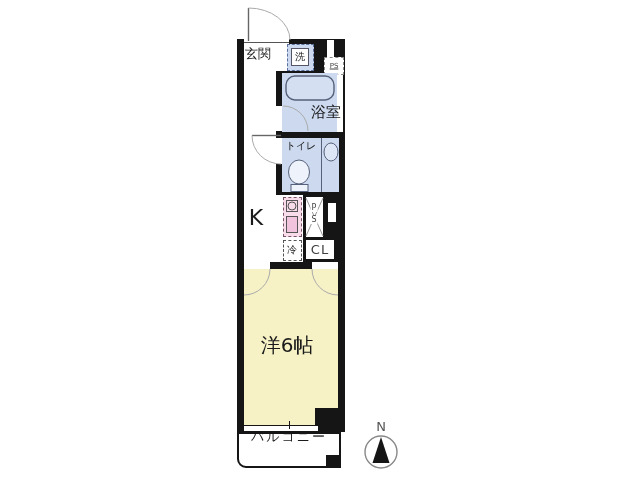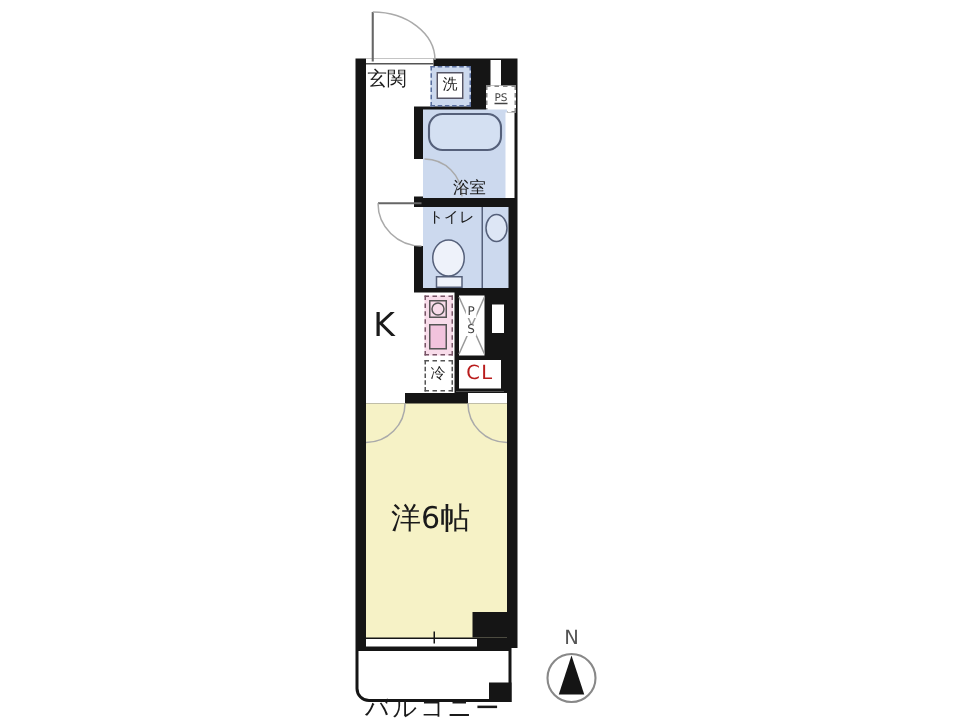--- a/index.html
+++ b/index.html
@@ -85,24 +85,24 @@
 
     <line x1="289.5" y1="421" x2="289.5" y2="429" stroke="#151515" stroke-width="1"></line>
 
     <circle cx="381" cy="452" r="16" fill="#ffffff" stroke="#888" stroke-width="1.4"></circle>
     <path d="M381 437 L389.5 463 L372.5 463 Z" fill="#151515"></path>
   </svg>
 
   <div class="lbl" style="left:258px;top:53px;font-size:13px;">玄関</div>
   <div class="lbl" style="left:300px;top:57px;font-size:10px;">洗</div>
   <div class="lbl" style="left:334px;top:66px;font-size:7px;color:#444;text-decoration:underline;">PS</div>
-  <div class="lbl" style="left:313px;top:112px;font-size:11px;margin-top:13px;">浴室</div>
+  <div class="lbl" style="left:326px;top:112px;font-size:15px;">浴室</div>
   <div class="lbl" style="left:301px;top:146px;font-size:10px;">トイレ</div>
   <div class="lbl" style="left:256px;top:218px;font-size:22px;">K</div>
   <div class="lbl" style="left:314px;top:208px;font-size:8px;background:#fff;padding:0 1px;color:#444;">P</div>
   <div class="lbl" style="left:314px;top:220px;font-size:8px;background:#fff;padding:0 1px;color:#444;">S</div>
   <div class="lbl" style="left:292px;top:250px;font-size:10px;">冷</div>
-  <div class="lbl" style="left:320px;top:249px;font-size:13px;letter-spacing:1px;color:#b91c1c;">CL</div>
+  <div class="lbl" style="left:320px;top:249px;font-size:13px;letter-spacing:1px;color:#404040;">CL</div>
   <div class="lbl" style="left:287px;top:345px;font-size:20px;">洋6帖</div>
-  <div class="lbl" style="left:289px;top:472px;font-size:16px;letter-spacing:2px;">バルコニー</div>
+  <div class="lbl" style="left:289px;top:436px;font-size:13px;letter-spacing:2px;">バルコニー</div>
   <div class="lbl" style="left:381px;top:426px;font-size:13px;color:#555;">N</div>
 
 </div>
 
 </body></html>

